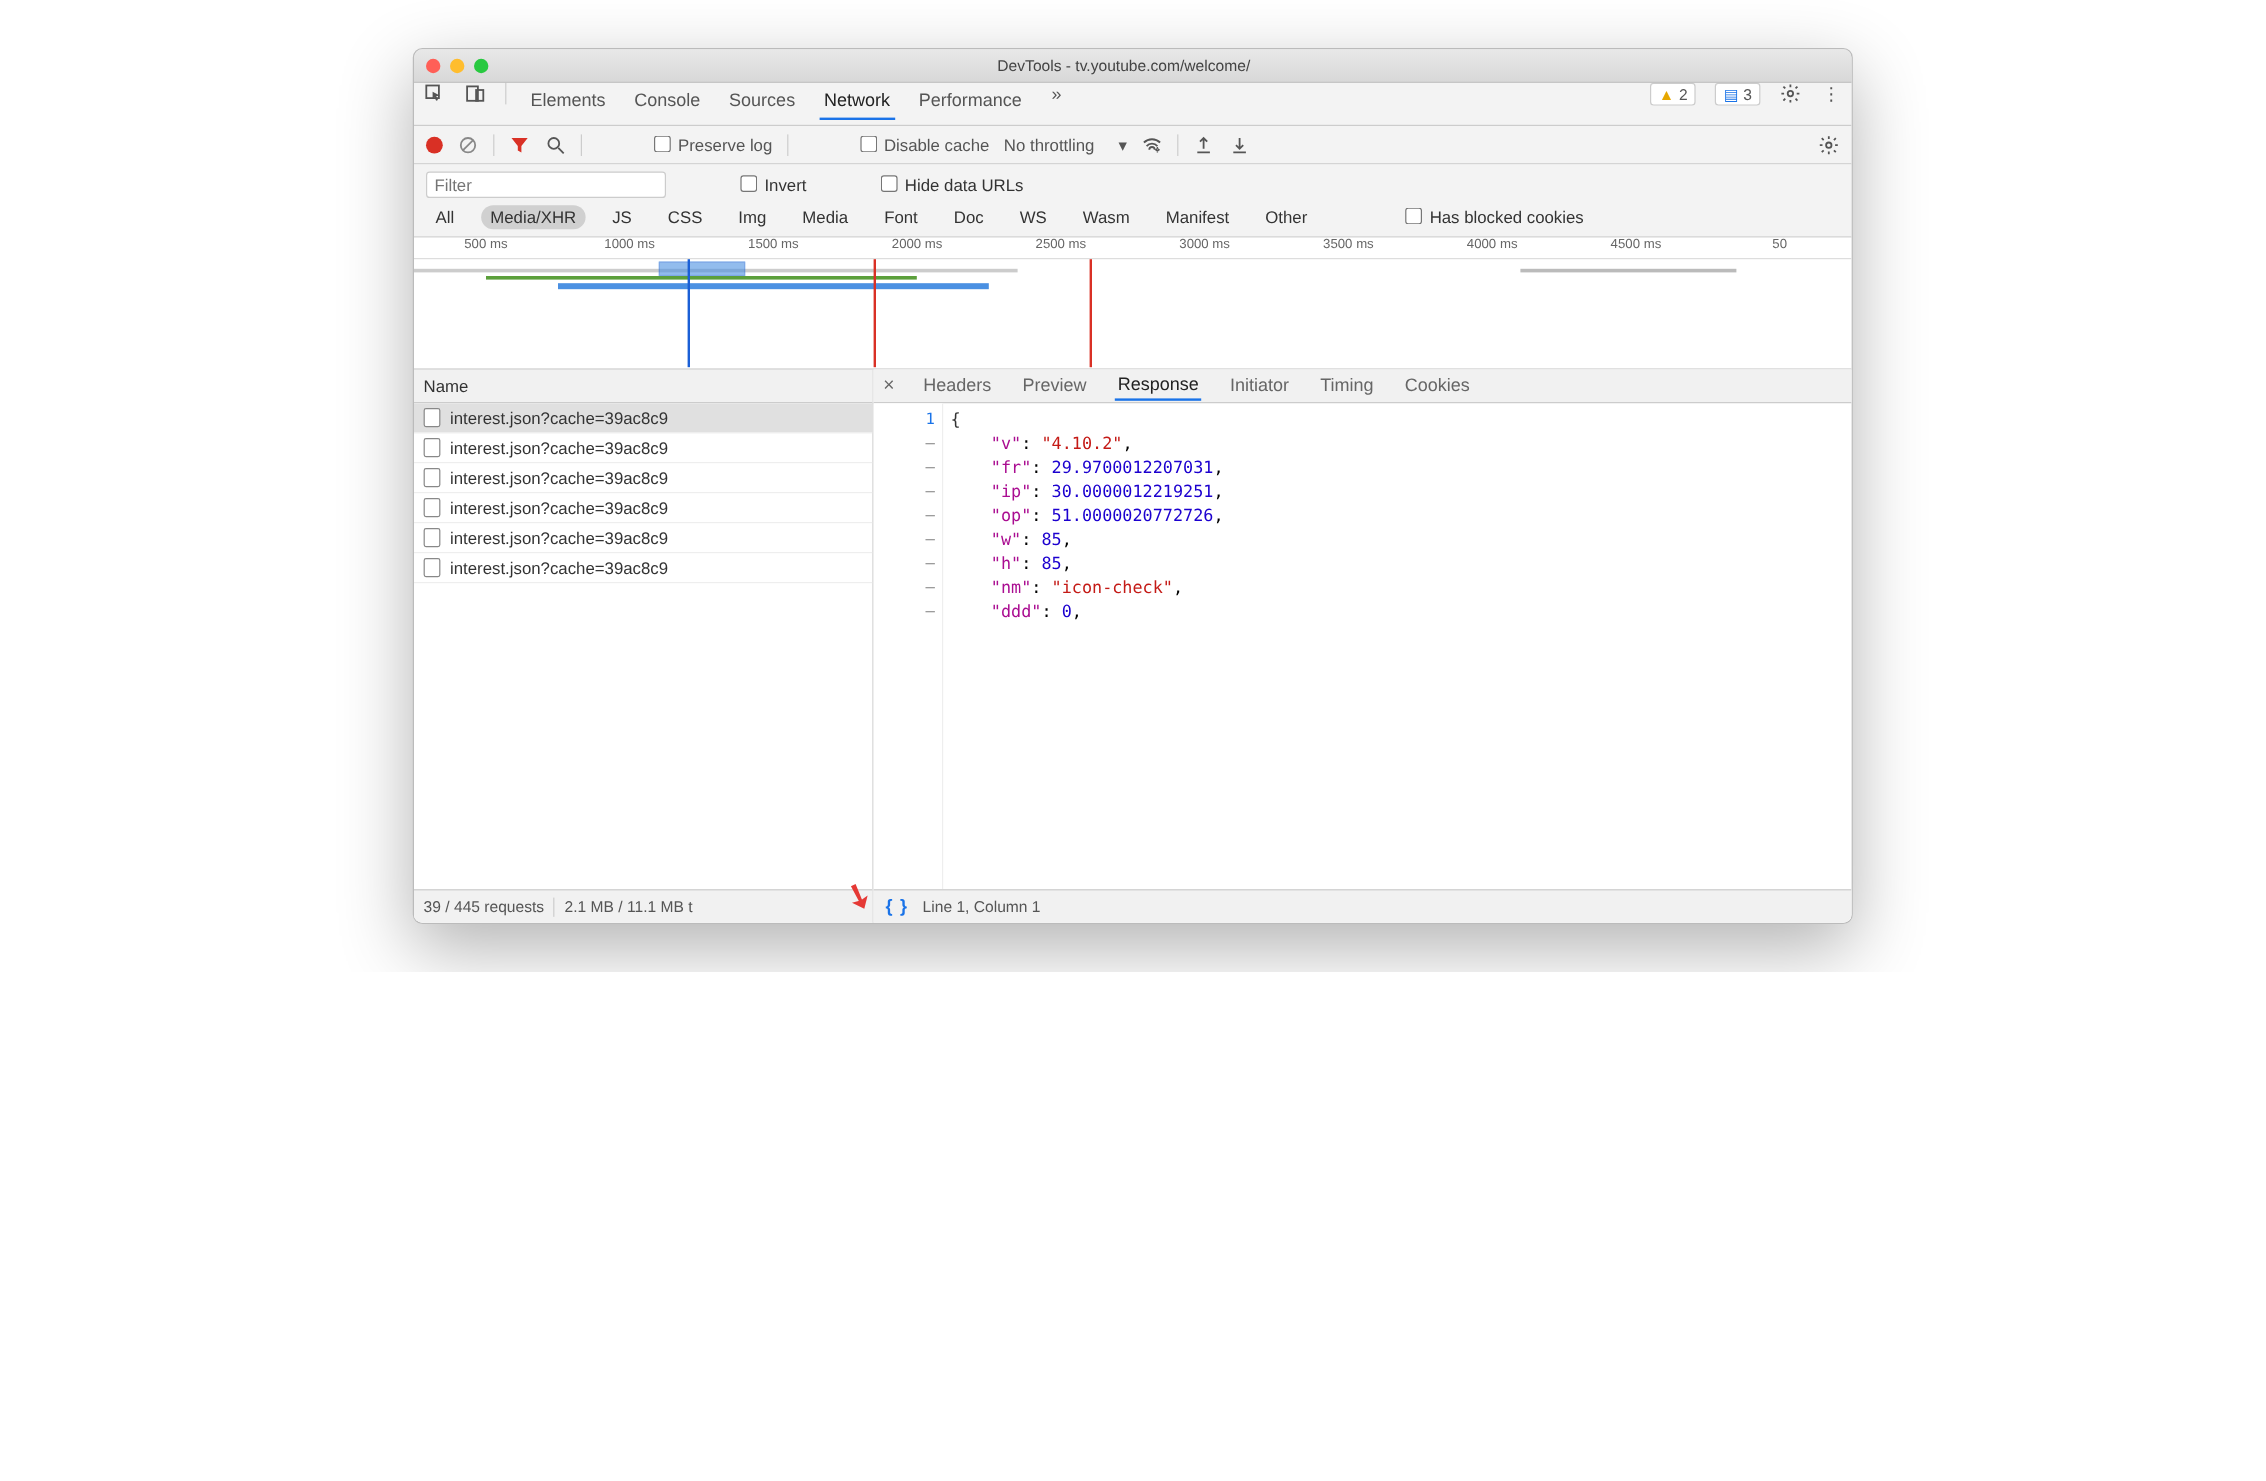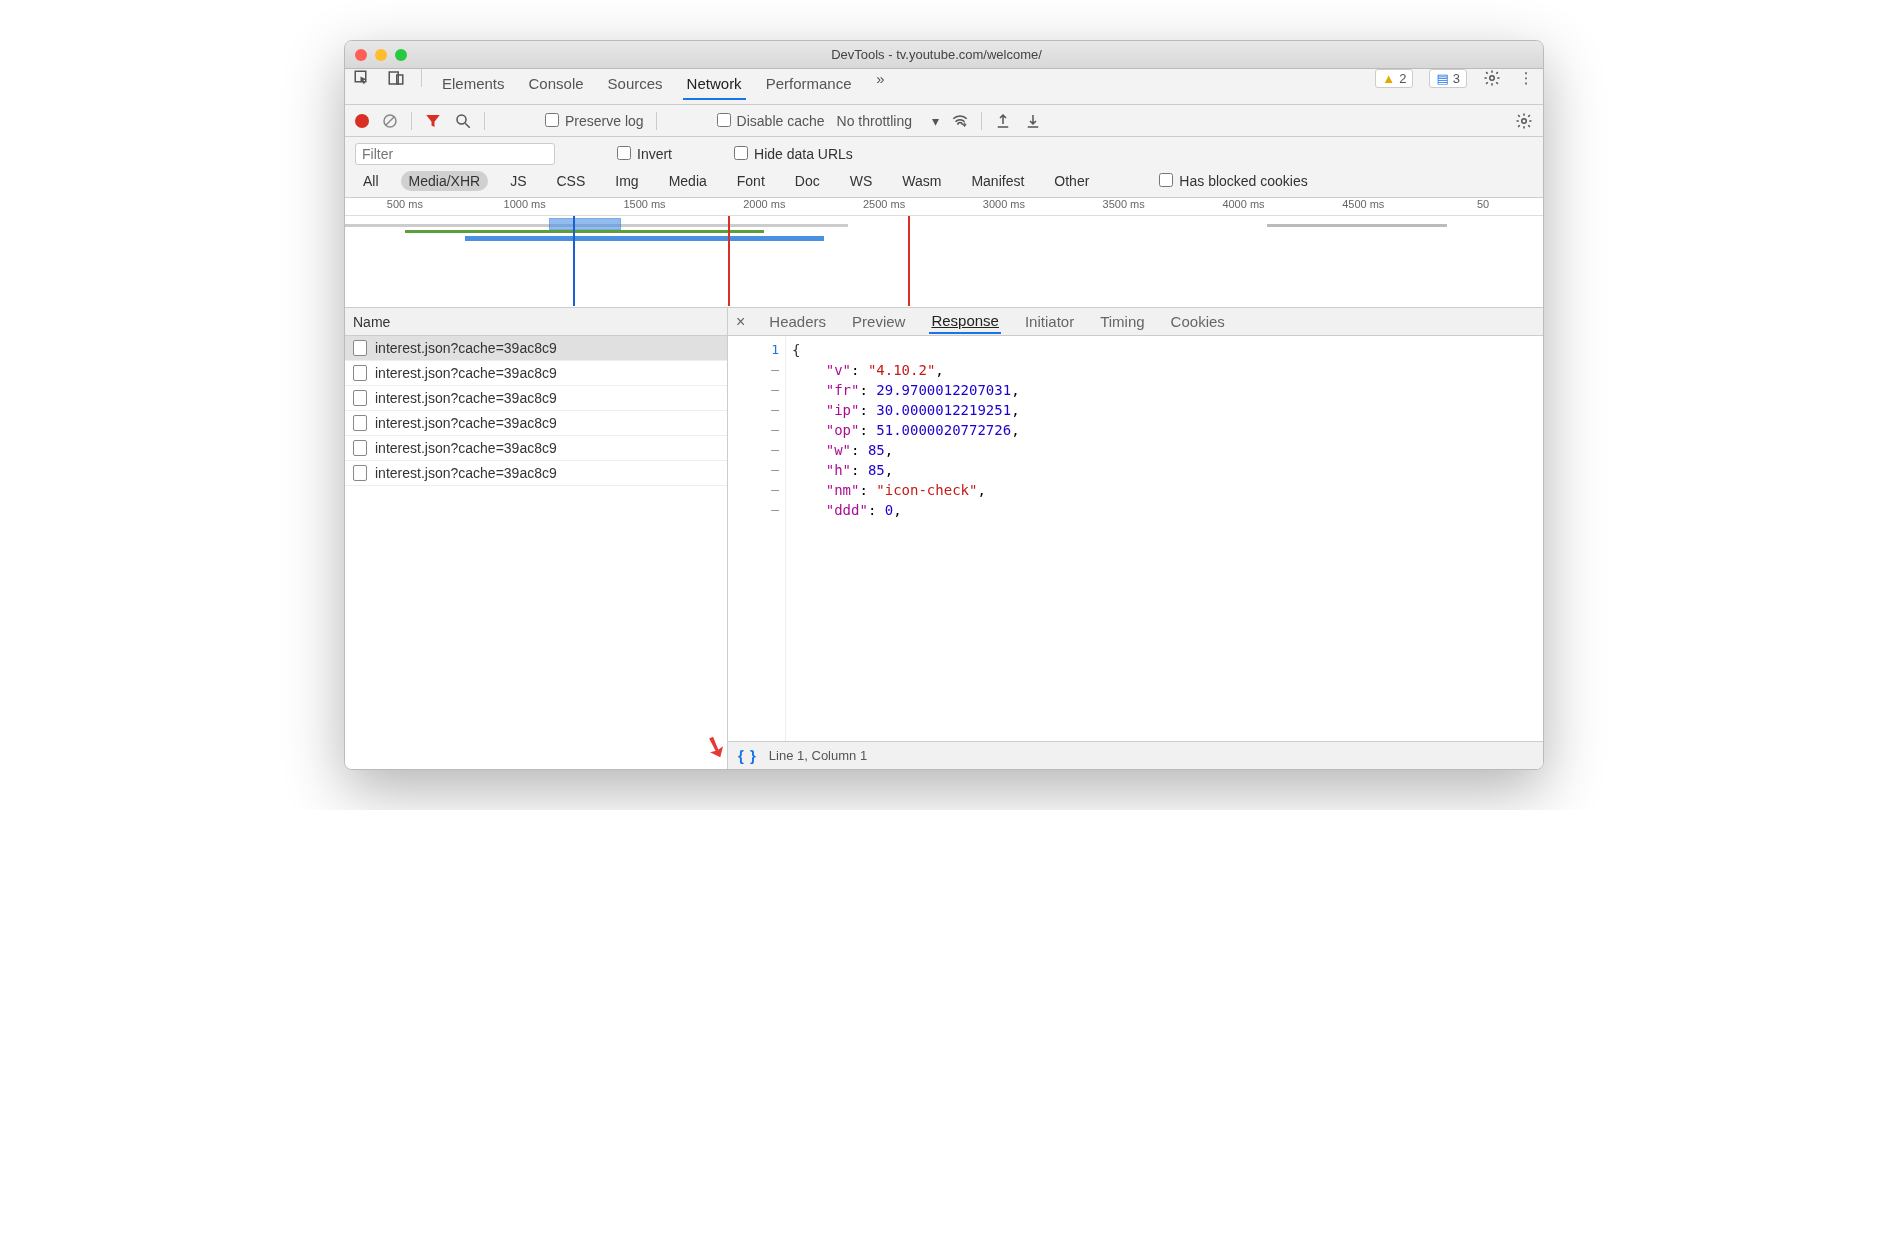--- a/index.html
+++ b/index.html
@@ -50,21 +50,21 @@
 .req-row { display:flex; align-items:center; gap:8px; padding:4px 8px; border-bottom:1px solid #eee; font-size:14px; color:#333; cursor:pointer; white-space:nowrap; overflow:hidden; }
 .req-row.selected { background:#e0e0e0; }
 .file-icon { width:14px; height:16px; border:1px solid #888; border-radius:2px; background:#fff; flex-shrink:0; }
 .left-footer { height:28px; border-top:1px solid #ccc; background:#f1f1f1; display:flex; align-items:center; padding:0 8px; font-size:13px; color:#555; white-space:nowrap; overflow:hidden; }
 .left-footer .vdiv{ width:1px; height:16px; background:#ccc; margin:0 8px; }
 
 .right-pane { flex:1; display:flex; flex-direction:column; background:#fff; position:relative; }
 .detail-tabs { height:28px; border-bottom:1px solid #ccc; display:flex; align-items:center; gap:22px; padding:0 8px; font-size:15px; color:#666; background:#f1f1f1; }
 .detail-tabs .close { font-size:16px; color:#666; cursor:pointer; }
 .dtab { padding:3px 2px; cursor:pointer; }
-.dtab.active { color:#222; border-bottom:2px solid #1a73e8;text-decoration:underline; }
+.dtab.active { color:#222; border-bottom:2px solid #1a73e8; }
 .code { flex:1; overflow:auto; font-family: Menlo, Consolas, monospace; font-size:14px; display:flex; }
 .gutter { width:58px; text-align:right; padding:4px 6px 4px 0; color:#1a73e8; user-select:none; background:#fff; border-right:1px solid #eee; }
 .gline { height:20px; line-height:20px; color:#888; font-size:13px; }
 .gline.first { color:#1a73e8; }
 .src { padding:4px 6px; }
 .sline { height:20px; line-height:20px; white-space:pre; }
 .k{color:#aa0d91}.s{color:#c41a16}.n{color:#1c00cf}.p{color:#000}
 .right-footer { height:28px; border-top:1px solid #ccc; background:#f1f1f1; display:flex; align-items:center; padding:0 10px; gap:12px; font-size:13px; color:#555; }
 .braces { color:#1a73e8; font-weight:bold; font-size:15px; letter-spacing:1px; }
 .arrow { position:absolute; left:-24px; bottom:6px; color:#e53935; font-size:28px; font-weight:bold; transform:rotate(20deg); }
@@ -198,21 +198,21 @@
         <span class="type-pill">JS</span>
         <span class="type-pill">CSS</span>
         <span class="type-pill">Img</span>
         <span class="type-pill">Media</span>
         <span class="type-pill">Font</span>
         <span class="type-pill">Doc</span>
         <span class="type-pill">WS</span>
         <span class="type-pill">Wasm</span>
         <span class="type-pill">Manifest</span>
         <span class="type-pill">Other</span>
-        <label class="chk" style="margin-left:0">
+        <label class="chk" style="margin-left:12px">
           <input type="checkbox" style="">
           <span>Has blocked cookies</span>
         </label>
     </div>
   </div>
 
   <div class="timeline">
     <div class="time-labels" id="time-labels">
         <div class="time-tick">500 ms</div>
         <div class="time-tick">1000 ms</div>
@@ -259,20 +259,25 @@
           </div>
           <div class="req-row">
             <span class="file-icon"></span>
             <span>interest.json?cache=39ac8c9</span>
           </div>
           <div class="req-row">
             <span class="file-icon"></span>
             <span>interest.json?cache=39ac8c9</span>
           </div>
         </div>
+      <div class="left-footer">
+        <span>39 / 445 requests</span>
+        <span class="vdiv"></span>
+        <span>2.1 MB / 11.1 MB t</span>
+      </div>
     </div>
 
     <div class="right-pane">
       <div class="detail-tabs">
         <span class="close">×</span>
         <span id="detail-tabs-container" style="display:contents"><span class="dtab">Headers</span><span class="dtab">Preview</span><span class="dtab active">Response</span><span class="dtab">Initiator</span><span class="dtab">Timing</span><span class="dtab">Cookies</span></span>
       </div>
       <div class="code">
         <div class="gutter" id="gutter">
             <div class="gline first">1</div>

